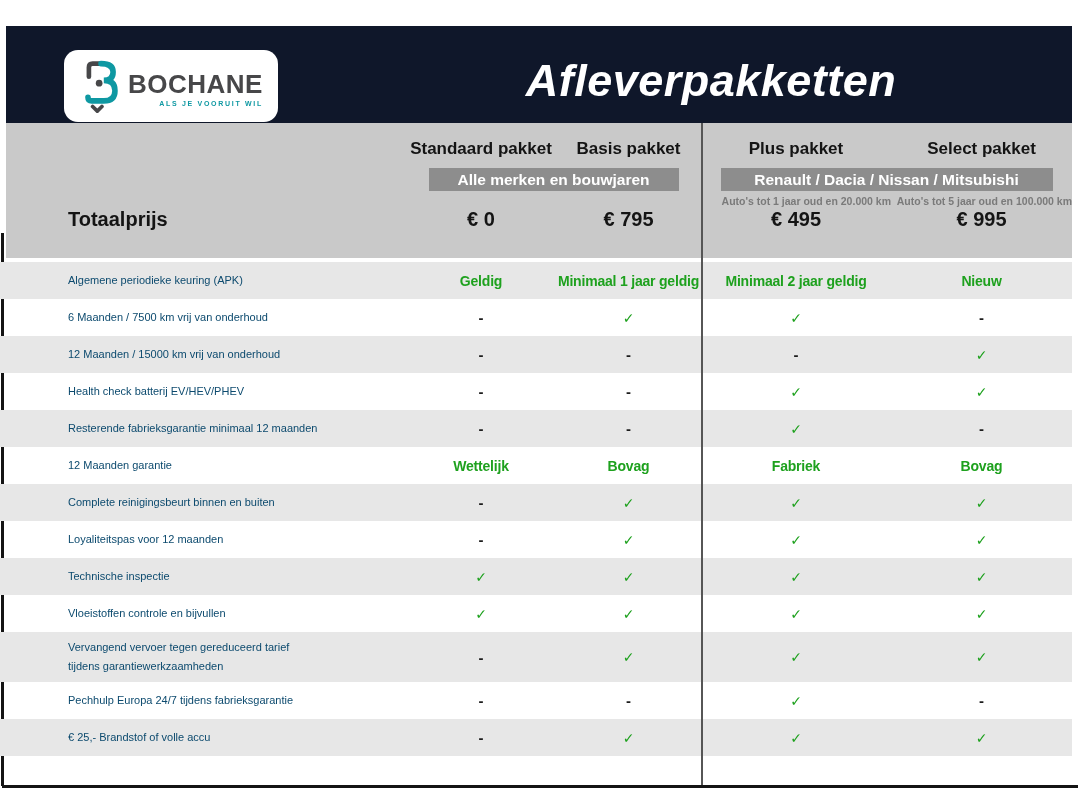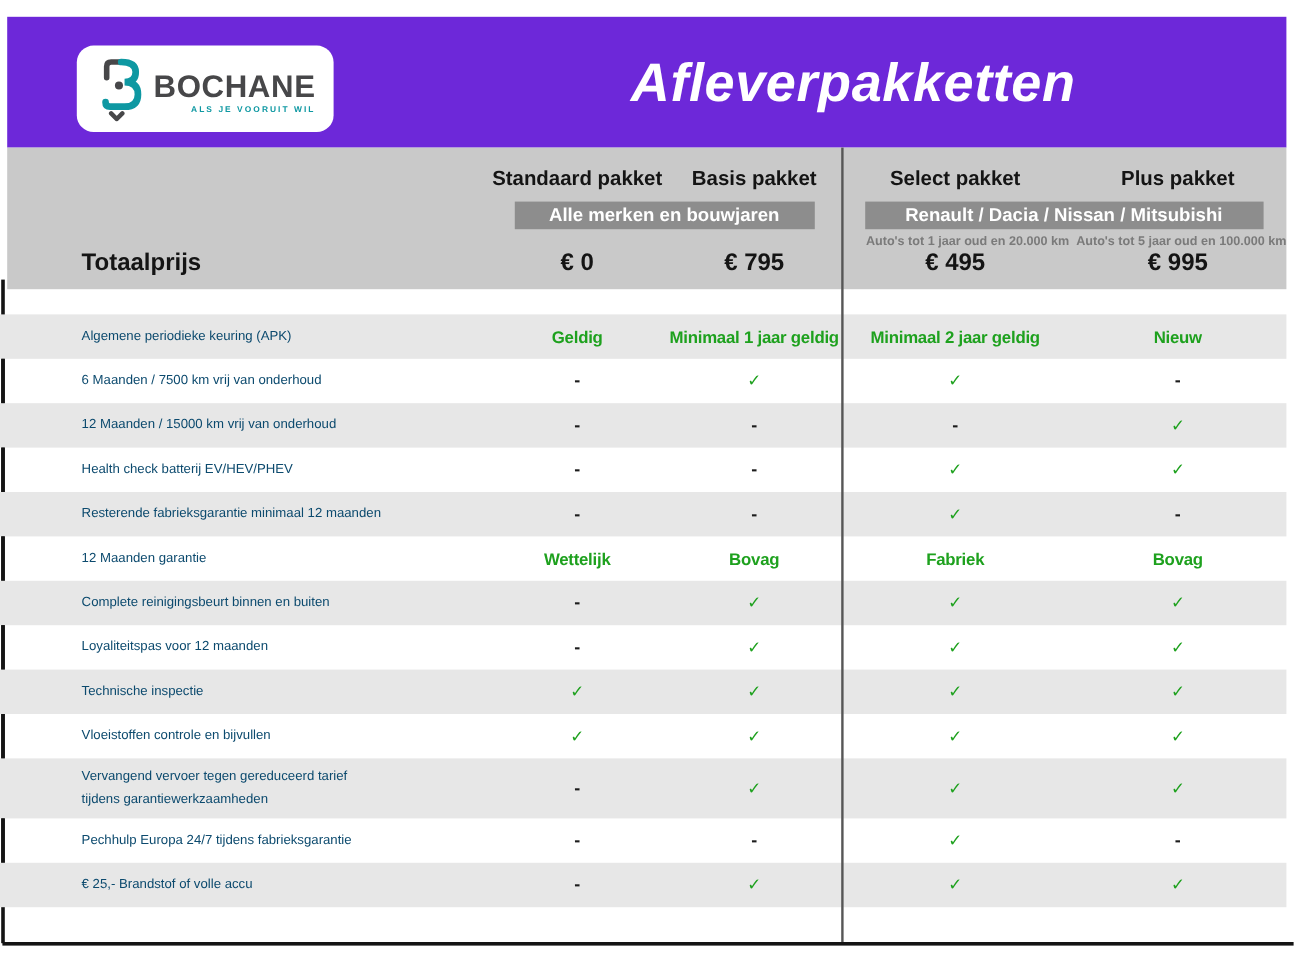--- a/index.html
+++ b/index.html
@@ -1,33 +1,33 @@
 <!DOCTYPE html>
 <html><head>
 <meta charset="utf-8">
 <style>
   * { margin:0; padding:0; box-sizing:border-box; }
   html,body { background:#ffffff; }
   body { font-family:"Liberation Sans","DejaVu Sans",sans-serif; width:1080px; height:810px; }
   .page { position:relative; width:1080px; height:810px; background:#ffffff; overflow:hidden; }
 
   
-  .banner { position:absolute; left:6px; top:14px; width:1066px; height:109px; background:#6d28d9; }
+  .banner { position:absolute; left:6px; top:26px; width:1066px; height:109px; background:#0f172a; }
   .logo-card { position:absolute; left:58px; top:24px; width:214px; height:72px; background:#ffffff; border-radius:14px;
                display:flex; align-items:center; padding:8px 14px 8px 16px; }
   .logo-icon { width:42px; height:54px; flex:0 0 auto; }
   .logo-text { display:flex; flex-direction:column; margin-left:6px; margin-top:6px; }
   .brand-name { font-size:26px; font-weight:700; color:#474749; letter-spacing:0.5px; line-height:26px; }
   .brand-tagline { font-size:7px; font-weight:700; color:#0e98a2; letter-spacing:1.7px; text-align:right; margin-top:3px; }
   .page-title { position:absolute; left:410px; top:0; width:590px; height:109px;
                 display:flex; align-items:center; justify-content:center;
                 font-size:45px; font-weight:800; color:#ffffff; letter-spacing:0.5px;font-style:italic; }
 
   
-  .head-band { position:absolute; left:6px; top:123px; width:1066px; height:118px; background:#c9c9c9; }
+  .head-band { position:absolute; left:6px; top:123px; width:1066px; height:135px; background:#c9c9c9; }
   .grid5 { display:grid; grid-template-columns:400px 150px 145px 190px 181px; }
   .head-names { position:absolute; top:16px; left:0; width:100%; }
   .pkg-name { text-align:center; font-size:17px; font-weight:700; color:#141414; }
   .head-badges { position:absolute; top:45px; left:0; width:100%; display:grid; grid-template-columns:400px 295px 371px; }
   .badge { height:23px; line-height:23px; background:#8d8d8d; color:#ffffff; font-weight:700; font-size:15.5px;
            text-align:center; margin:0 auto; }
   .badge.left { width:250px; }
   .badge.right { width:332px; }
   .head-notes { position:absolute; top:72px; left:0; width:100%; }
   .col-note { text-align:right; font-size:10.5px; font-weight:700; color:#7a7a7a; }
@@ -70,22 +70,22 @@
       </div>
     </div>
     <div class="page-title">Afleverpakketten</div>
   </div>
 
   <div class="head-band">
     <div class="head-names grid5">
       <div class="cell"></div>
       <div class="pkg-name">Standaard pakket</div>
       <div class="pkg-name">Basis pakket</div>
+      <div class="pkg-name">Plus pakket</div>
       <div class="pkg-name">Select pakket</div>
-      <div class="pkg-name">Plus pakket</div>
     </div>
     <div class="head-badges">
       <div></div>
       <div class="badge left">Alle merken en bouwjaren</div>
       <div class="badge right">Renault / Dacia / Nissan / Mitsubishi</div>
     </div>
     <div class="head-notes grid5">
       <div></div>
         <div></div>
         <div></div>

